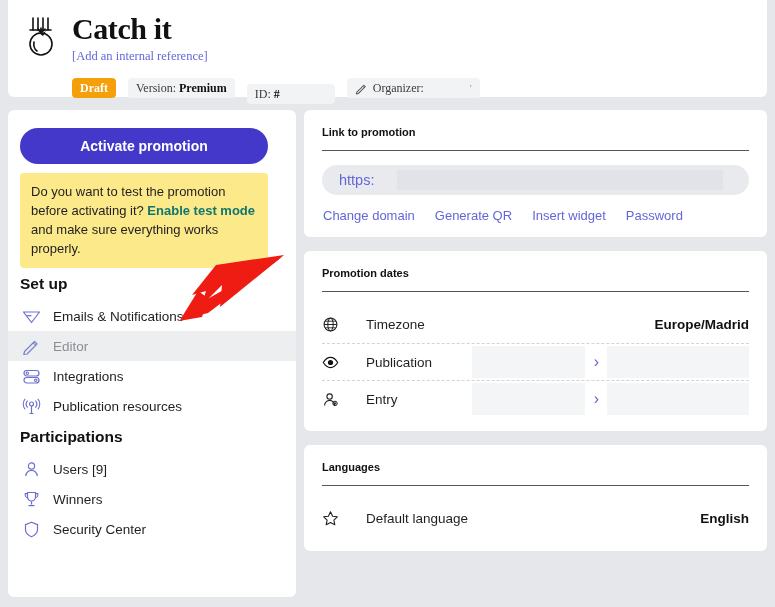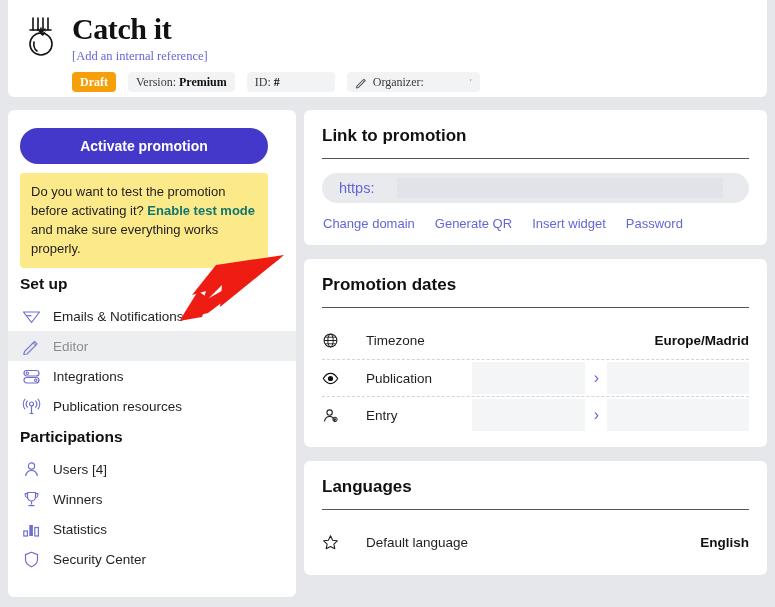--- a/index.html
+++ b/index.html
@@ -93,21 +93,21 @@
   }
 
   .badge-plain {
     background: #f2f3f5;
     color: #3a3a3a;
   }
 
   .badge-plain b { color: #111; }
 
   .badge-version { min-width: 104px; }
-  .badge-id { min-width: 88px; }
+  .badge-id { min-width: 88px; margin-top: 12px; }
   .badge-organizer { min-width: 118px; gap: 5px; }
 
   .badge-redact {
     display: inline-block;
     height: 12px;
     flex: 1;
     min-width: 34px;
   }
 
   .id-hash { font-weight: bold; color: #111; }
@@ -208,21 +208,21 @@
 
   
   .card {
     background: #ffffff;
     border-radius: 6px;
     margin-bottom: 14px;
     padding: 16px 18px 14px 18px;
   }
 
   .card-title {
-    font-size: 17px;
+    font-size: 11px;
     font-weight: bold;
     color: #111;
     margin-bottom: 12px;
   }
 
   .card-rule {
     height: 1px;
     background: #55565c;
     margin: 0 0 14px 0;
   }
@@ -460,45 +460,35 @@
 
     <div class="section-head">Participations</div>
 
     <div class="nav-item">
       <span class="nav-ico">
         <svg viewBox="0 0 19 19" width="19" height="19">
           <circle cx="9.5" cy="6" r="3.1" fill="none" stroke="#6d6fd0" stroke-width="1.2"></circle>
           <path d="M3.8 16 a5.7 5.7 0 0 1 11.4 0" fill="none" stroke="#6d6fd0" stroke-width="1.2"></path>
         </svg>
       </span>
-      <span>Users [4]</span>
+      <span>Users [9]</span>
     </div>
 
     <div class="nav-item">
       <span class="nav-ico">
         <svg viewBox="0 0 19 19" width="19" height="19">
           <path d="M5.5 2.5 h8 v4.5 a4 4 0 0 1 -8 0 Z" fill="none" stroke="#6d6fd0" stroke-width="1.2"></path>
           <path d="M5.5 3.6 h-2.3 v1.6 a2.8 2.8 0 0 0 2.3 2.6 M13.5 3.6 h2.3 v1.6 a2.8 2.8 0 0 1 -2.3 2.6" fill="none" stroke="#6d6fd0" stroke-width="1.1"></path>
           <line x1="9.5" y1="11.2" x2="9.5" y2="14.5" stroke="#6d6fd0" stroke-width="1.2"></line>
           <line x1="6.5" y1="15.6" x2="12.5" y2="15.6" stroke="#6d6fd0" stroke-width="1.3"></line>
         </svg>
       </span>
       <span>Winners</span>
     </div>
 
-    <div class="nav-item">
-      <span class="nav-ico">
-        <svg viewBox="0 0 19 19" width="19" height="19">
-          <rect x="1.8" y="11" width="3.6" height="5" fill="none" stroke="#6d6fd0" stroke-width="1.2"></rect>
-          <rect x="7.3" y="5" width="3.6" height="11" fill="#6d6fd0"></rect>
-          <rect x="12.8" y="7.5" width="3.6" height="8.5" fill="none" stroke="#6d6fd0" stroke-width="1.2"></rect>
-        </svg>
-      </span>
-      <span>Statistics</span>
-    </div>
 
     <div class="nav-item">
       <span class="nav-ico">
         <svg viewBox="0 0 19 19" width="19" height="19">
           <path d="M9.5 2.2 L15.5 4.6 v5 c0 3.6 -3 6 -6 7.2 c-3 -1.2 -6 -3.6 -6 -7.2 v-5 Z" fill="none" stroke="#6d6fd0" stroke-width="1.2" stroke-linejoin="round"></path>
         </svg>
       </span>
       <span>Security Center</span>
     </div>
 

